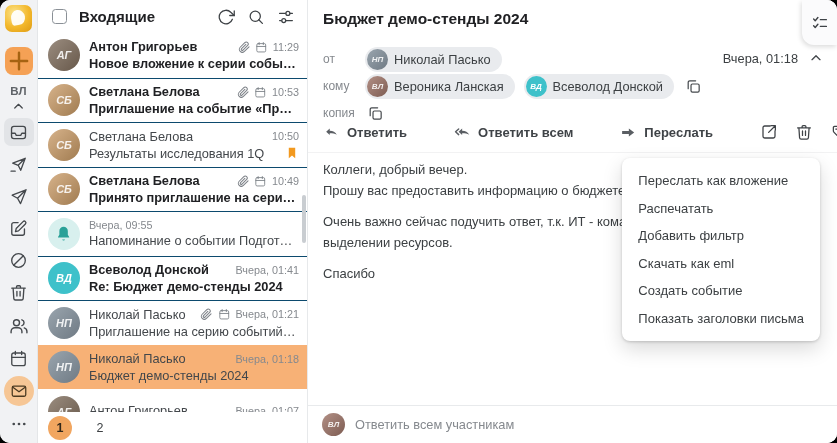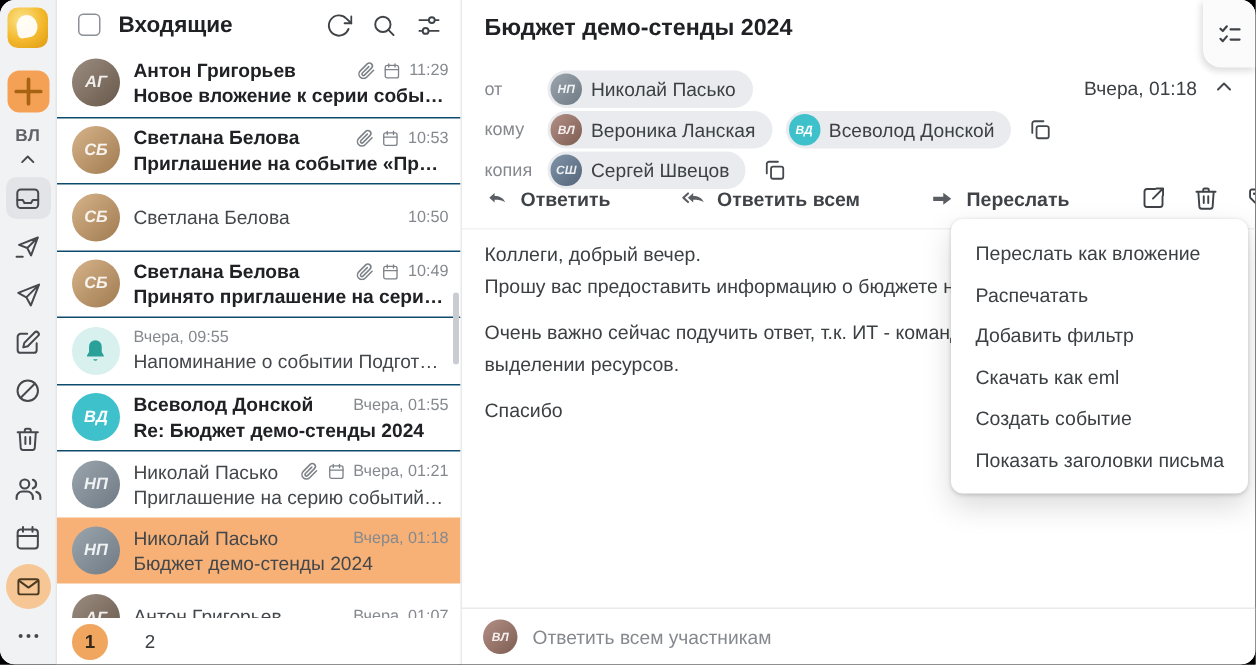--- a/index.html
+++ b/index.html
@@ -72,21 +72,21 @@
   .act-icons{margin-left:auto;display:flex;align-items:center;gap:17px;}
   .act-icons .hic{width:18px;height:18px;color:#3F4347;}
   .act-icons .hic.kebab{width:15px;height:17px;}
   .pane-divider{position:absolute;left:0;right:0;top:152px;border-top:1px solid #F2F2F3;}
   .msg-body{position:absolute;left:15px;top:159px;font-size:13px;color:#3C4043;line-height:21px;white-space:nowrap;}
   .pgap{height:10px;}
   .quick-reply{position:absolute;left:0;right:0;bottom:0;height:38px;border-top:1px solid #E8EAEC;display:flex;align-items:center;gap:10px;padding-left:14px;font-size:12.8px;color:#85898E;background:#fff;}
   .quick-reply .avatar{width:23px;height:23px;font-size:8px;}
   .tasks-tab{position:absolute;top:0;right:0;width:35px;height:45px;background:#FBFBFC;border-radius:0 0 0 12px;box-shadow:-1px 2px 5px rgba(0,0,0,.14);display:flex;align-items:center;justify-content:center;color:#3F4347;}
   .tasks-tab svg{width:18px;height:18px;}
-  .context-menu{position:absolute;top:146px;right:5px;background:#fff;border-radius:8px;box-shadow:0 1px 3px rgba(0,0,0,.18),0 8px 20px rgba(0,0,0,.15);padding:9px 0;z-index:10;min-width:183px;list-style:none;margin:0;}
+  .context-menu{position:absolute;top:146px;right:5px;background:#fff;border-radius:8px;box-shadow:0 1px 3px rgba(0,0,0,.18),0 8px 20px rgba(0,0,0,.15);padding:9px 0;z-index:10;min-width:183px;list-style:none;margin:12px;}
   .menu-item{height:27.5px;line-height:27.5px;padding:0 16px;font-size:13px;color:#3C4043;white-space:nowrap;}
 </style>
 </head>
 <body>
 
 <div class="window">
 
   <aside class="sidebar">
     <div class="logo"></div>
     <button class="add-btn">
@@ -254,20 +254,28 @@
               <span class="e-subject">Приглашение на событие «Предварительно…</span>
             </div>
           </div>
         </div>
         <div class="email-row">
           <div class="avatar" style="background: linear-gradient(135deg, rgb(215, 179, 139), rgb(160, 123, 80));">СБ</div>
           <div class="e-content">
             <div class="l1">
               <span class="e-name">Светлана Белова</span>
               <span class="e-time">10:50</span>
+            </div>
+            <div class="l2">
+              <span class="e-subject">Результаты исследования 1Q</span>
+              <span class="flag">
+                <svg viewBox="0 0 24 24" fill="none" stroke="currentColor" stroke-width="1.7" stroke-linecap="round" stroke-linejoin="round">
+                  <path d="M6.5 3h11v18l-5.5-4.6L6.5 21z" fill="currentColor" stroke="none"></path>
+                </svg>
+              </span>
             </div>
           </div>
         </div>
         <div class="email-row unread">
           <div class="avatar" style="background: linear-gradient(135deg, rgb(215, 179, 139), rgb(160, 123, 80));">СБ</div>
           <div class="e-content">
             <div class="l1">
               <span class="e-name">Светлана Белова</span>
               <span class="mic">
                 <svg viewBox="0 0 24 24" fill="none" stroke="currentColor" stroke-width="1.7" stroke-linecap="round" stroke-linejoin="round">
@@ -303,21 +311,21 @@
             <div class="l2">
               <span class="e-subject">Напоминание о событии Подготовить отчет…</span>
             </div>
           </div>
         </div>
         <div class="email-row unread">
           <div class="avatar" style="background: rgb(62, 193, 202); color: rgb(255, 255, 255);">ВД</div>
           <div class="e-content">
             <div class="l1">
               <span class="e-name">Всеволод Донской</span>
-              <span class="e-time">Вчера, 01:55</span>
+              <span class="e-time">Вчера, 01:41</span>
             </div>
             <div class="l2">
               <span class="e-subject">Re: Бюджет демо-стенды 2024</span>
             </div>
           </div>
         </div>
         <div class="email-row">
           <div class="avatar" style="background: linear-gradient(135deg, rgb(154, 165, 174), rgb(111, 122, 132));">НП</div>
           <div class="e-content">
             <div class="l1">
@@ -402,24 +410,20 @@
           </span>
           <span class="copy-btn">
             <svg viewBox="0 0 24 24" fill="none" stroke="currentColor" stroke-width="1.7" stroke-linecap="round" stroke-linejoin="round">
               <rect x="8.5" y="8.5" width="11.5" height="11.5" rx="2"></rect>
               <path d="M4.5 15V6.2A2.2 2.2 0 0 1 6.7 4H15"></path>
             </svg>
           </span>
         </div>
         <div class="r-row">
           <span class="r-label">копия</span>
-          <span class="chip">
-            <div class="avatar" style="background: linear-gradient(135deg, rgb(128, 148, 168), rgb(85, 101, 122)); width: 21px; height: 21px; font-size: 8px;">СШ</div>
-            <span>Сергей Швецов</span>
-          </span>
           <span class="copy-btn">
             <svg viewBox="0 0 24 24" fill="none" stroke="currentColor" stroke-width="1.7" stroke-linecap="round" stroke-linejoin="round">
               <rect x="8.5" y="8.5" width="11.5" height="11.5" rx="2"></rect>
               <path d="M4.5 15V6.2A2.2 2.2 0 0 1 6.7 4H15"></path>
             </svg>
           </span>
         </div>
       </div>
 
     <div class="date-wrap">

